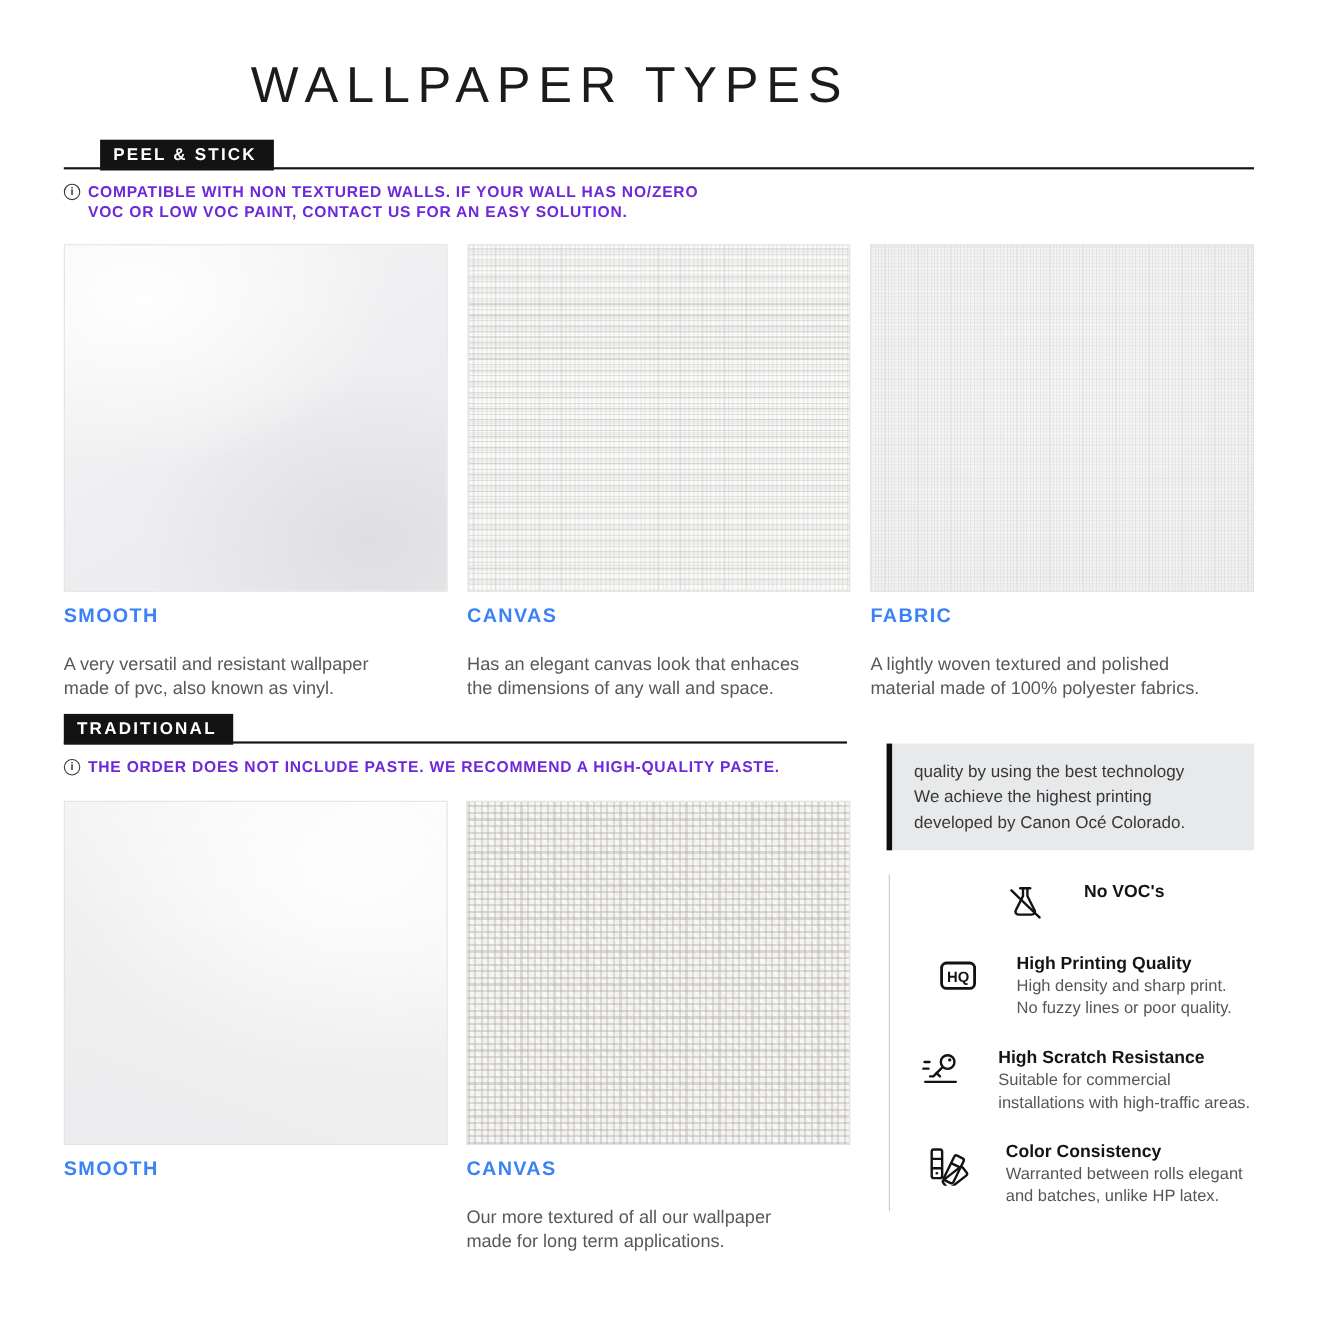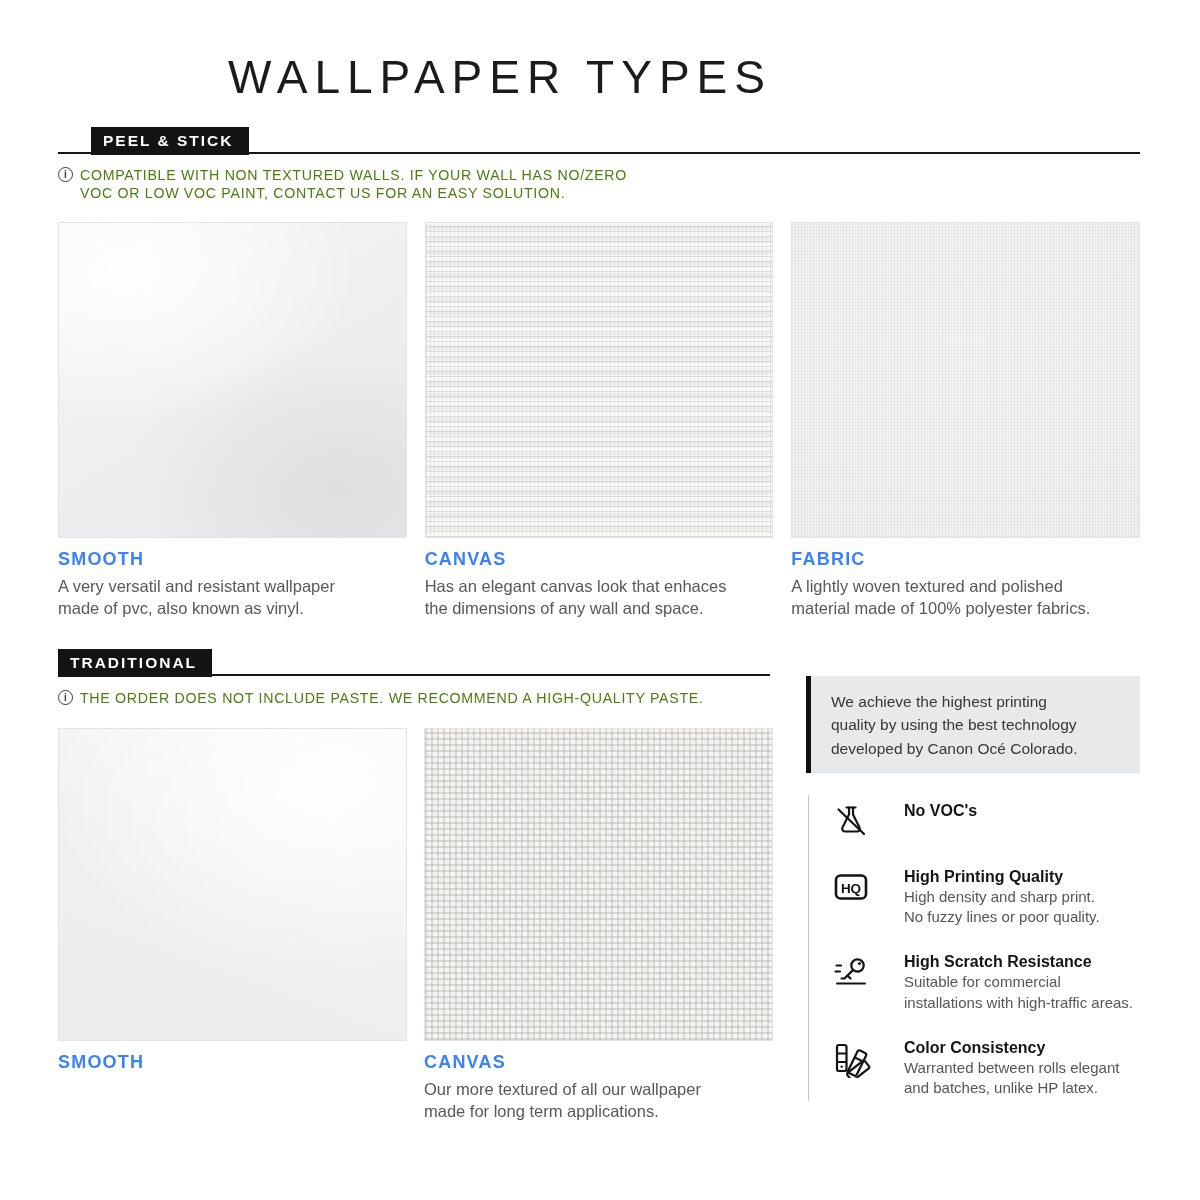--- a/index.html
+++ b/index.html
@@ -19,35 +19,35 @@
   .rule-ps { top:152px; left:58px; width:1082px; }
   .rule-trad { top:674px; left:58px; width:712px; }
 
   .note { position:absolute; display:flex; gap:7px; align-items:flex-start; }
   .note-ps { top:166px; left:58px; }
   .note-trad { top:689px; left:58px; }
   .info-icon { flex:0 0 auto; width:15px; height:15px; margin-top:1px;
     border:1.6px solid #3a3a3a; border-radius:50%; display:inline-flex;
     align-items:center; justify-content:center; font-size:10px; font-weight:700;
     color:#3a3a3a; line-height:1; }
-  .note-lines > div { font-size:14.2px; letter-spacing:.7px; color:#4d7c0f;
-    line-height:1.28; white-space:nowrap; }
+  .note-lines > div { font-size:14.2px; letter-spacing:.7px; color:#6d28d9;
+    line-height:1.28; white-space:nowrap;font-weight:bold; }
 
   .grid { position:absolute; display:grid; }
   .grid-3 { top:222px; left:58px; width:1082px;
     grid-template-columns:repeat(3,1fr); column-gap:18px; }
   .grid-2 { top:728px; left:58px; width:715px;
     grid-template-columns:repeat(2,1fr); column-gap:17px; }
 
   .swatch { width:100%; border:1px solid #e3e3e3; }
   .grid-3 .swatch { height:316px; }
   .grid-2 .swatch { height:313px; }
   .swatch-name { margin-top:11px; font-size:18px; font-weight:700;
     letter-spacing:1.2px; color:#3b82f6; }
-  .swatch-desc { margin-top:6px; }
+  .swatch-desc { margin-top:24px; }
   .swatch-desc > div { font-size:16.5px; color:#58585a; line-height:1.33;
     white-space:nowrap; }
 
   
   .tex-smooth-fine { background:
     radial-gradient(120% 90% at 20% 15%, rgba(255,255,255,.95) 0%, rgba(255,255,255,0) 55%),
     radial-gradient(100% 80% at 80% 85%, rgba(205,206,210,.45) 0%, rgba(205,206,210,0) 60%),
     linear-gradient(150deg,#f6f6f7 0%,#eeeef0 55%,#ebebed 100%); }
   .tex-canvas-fine { background-color:#f5f5f4; background-image:
     repeating-linear-gradient(90deg, rgba(176,176,172,.28) 0 1px, rgba(0,0,0,0) 1px 4px),
@@ -66,21 +66,21 @@
     repeating-linear-gradient(45deg, rgba(255,255,255,.45) 0 3px, rgba(0,0,0,0) 3px 9px); }
 
   
   .quality-panel { position:absolute; top:676px; left:806px; width:334px; }
   .intro-box { background:#e8e9ea; border-left:5px solid #0e0e0e;
     padding:14px 18px 13px 20px; }
   .intro-box > div { font-size:15.5px; color:#373737; line-height:1.5;
     white-space:nowrap; }
   .features { margin-top:22px; margin-left:2px; border-left:1px solid #c9c9c9;
     padding:6px 0 2px 21px; }
-  .feature { display:flex; gap:32px; align-items:flex-start; margin-bottom:24px; }
+  .feature { display:flex; gap:32px; align-items:flex-start; margin-bottom:24px;justify-content:center; }
   .feature:last-child { margin-bottom:0; }
   .f-icon { flex:0 0 42px; width:42px; height:42px; display:flex;
     align-items:flex-start; justify-content:center; }
   .f-title { font-size:16px; font-weight:700; color:#141414; line-height:1.25; }
   .f-desc > div { font-size:15px; color:#565656; line-height:1.38; white-space:nowrap; }
 </style>
 </head>
 <body>
 
 <div class="canvas">
@@ -145,22 +145,22 @@
       <div class="swatch-name">CANVAS</div>
       <div class="swatch-desc">
         <div>Our more textured of all our wallpaper</div>
         <div>made for long term applications.</div>
       </div>
     </div>
   </div>
 
   <div class="quality-panel">
     <div class="intro-box">
+      <div>quality by using the best technology</div>
       <div>We achieve the highest printing</div>
-      <div>quality by using the best technology</div>
       <div>developed by Canon Océ Colorado.</div>
     </div>
 
     <div class="features">
 
       <div class="feature">
         <span class="f-icon">
           <svg viewBox="0 0 40 40" width="40" height="40" fill="none" stroke="#131313" stroke-width="2.2" stroke-linecap="round" stroke-linejoin="round">
             <path d="M15.5 6.5 h9"></path>
             <path d="M18 6.5 v7 L11.5 26.5 c-1 2.3 .4 4 2.8 4 h11.4 c2.4 0 3.8 -1.7 2.8 -4 L22 13.5 v-7"></path>

